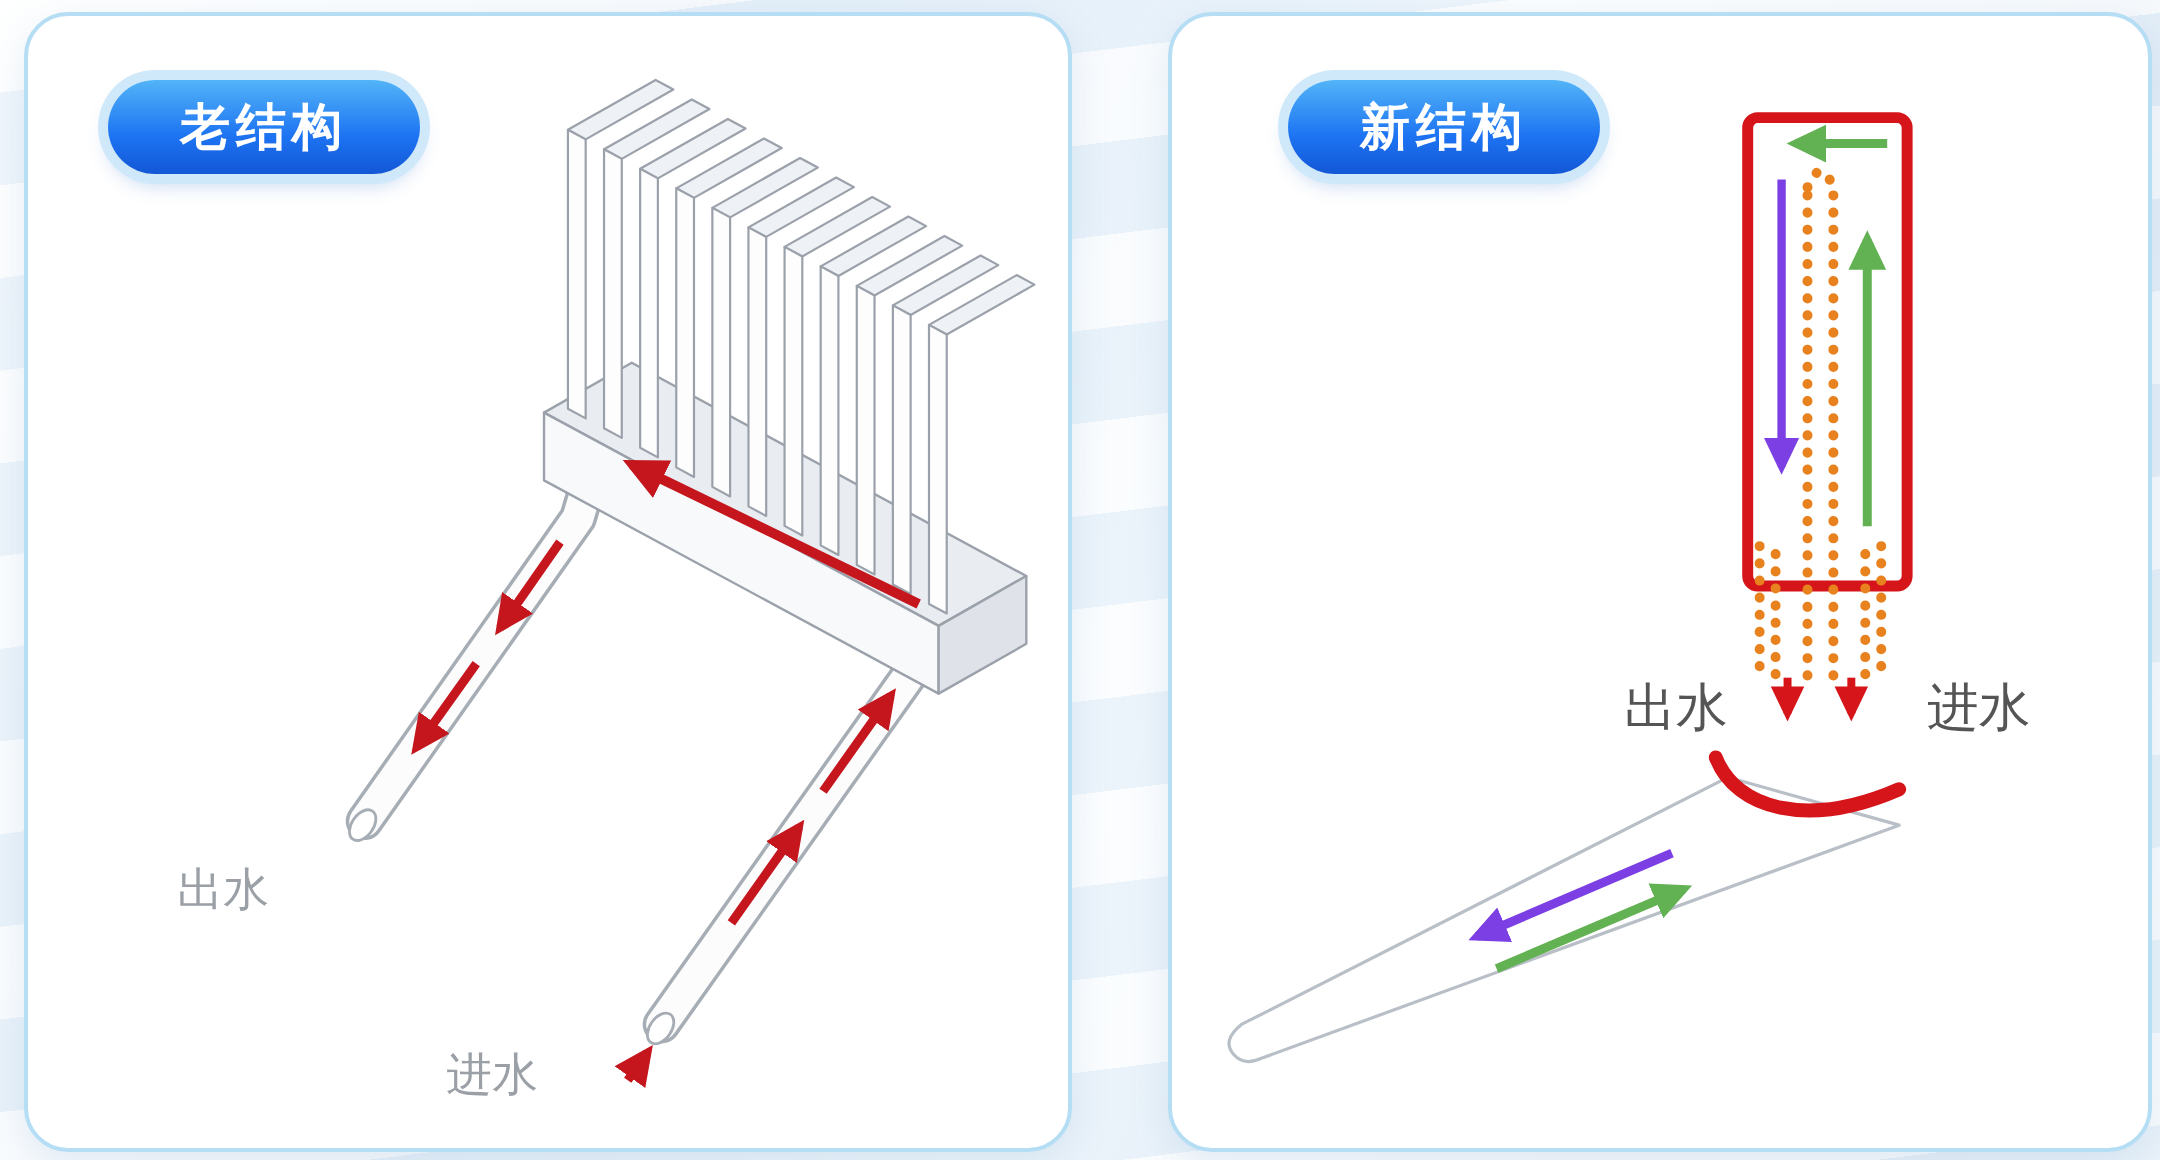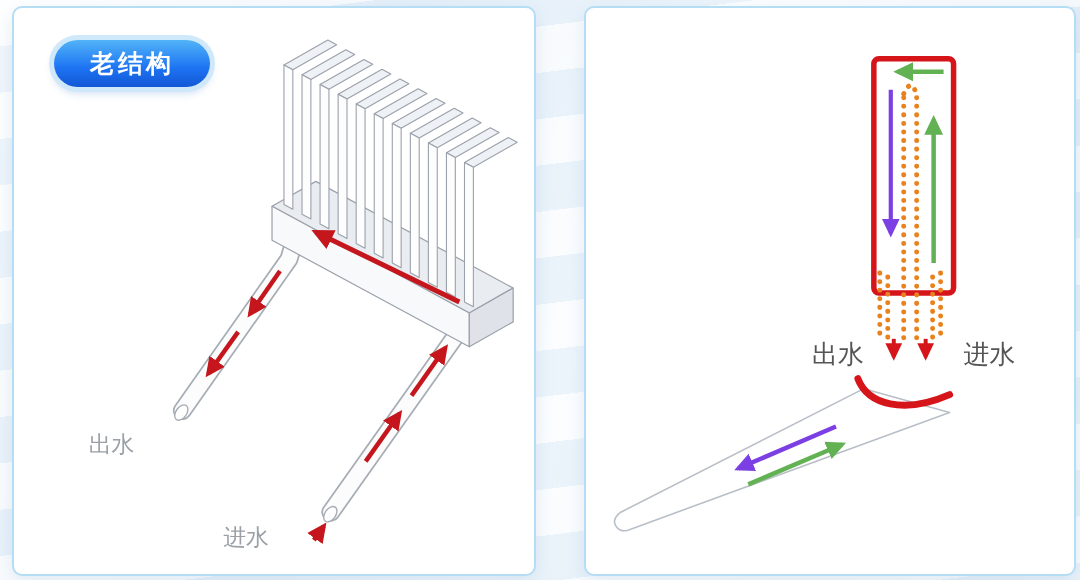--- a/index.html
+++ b/index.html
@@ -8,21 +8,21 @@
     font-family:"Liberation Sans",sans-serif;
     background:linear-gradient(115deg,#fdfeff 0%,#ebf3fa 30%,#f7fbfe 55%,#e9f1f8 80%,#f3f8fc 100%);
   }
   .page::before{
     content:"";position:absolute;inset:0;
     background:repeating-linear-gradient(173deg,rgba(255,255,255,.55) 0 46px,rgba(208,227,243,.28) 46px 92px);
     pointer-events:none;
   }
   .card{
     position:absolute;top:6px;height:566px;background:#ffffff;
-    border:2px solid #b5ddf4;border-radius:10px;
+    border:2px solid #b5ddf4;border-radius:22px;
     box-shadow:0 6px 18px rgba(120,160,200,.18);
   }
   .card-left{left:12px;width:520px;}
   .card-right{left:584px;width:488px;}
   .badge{
     position:absolute;z-index:3;top:32px;
     display:inline-flex;align-items:center;justify-content:center;
     height:47px;padding:0 36px;border-radius:25px;
     background:linear-gradient(180deg,#52b4f8 0%,#1d73f2 60%,#1257d6 100%);
     color:#ffffff;font-size:25px;font-weight:700;letter-spacing:3px;
@@ -101,20 +101,21 @@
         <line x1="398" y1="389" x2="432" y2="341" stroke-width="4.5" marker-end="url(#arRed)"></line>
         <line x1="300" y1="534" x2="310" y2="520" stroke-width="4.5" marker-end="url(#arRed)"></line>
       </g>
 
       <text x="97" y="446" class="lbl-gray" text-anchor="middle">出水</text>
       <text x="232" y="539" class="lbl-gray" text-anchor="middle">进水</text>
     </svg>
   </div>
 
   <div class="card card-right">
+    <div class="badge">新结构</div>
 
     <svg class="diagram" viewBox="0 0 488 568">
       <defs>
         <marker id="arRed2" markerWidth="4.6" markerHeight="4.6" refX="3.4" refY="2.2" orient="auto">
           <path d="M0,0.1 L4.4,2.2 L0,4.3 Z" fill="#d6151b"></path>
         </marker>
         <marker id="arGreen" markerWidth="4.6" markerHeight="4.6" refX="3.4" refY="2.2" orient="auto">
           <path d="M0,0.1 L4.4,2.2 L0,4.3 Z" fill="#62b152"></path>
         </marker>
         <marker id="arPurple" markerWidth="4.6" markerHeight="4.6" refX="3.4" refY="2.2" orient="auto">

